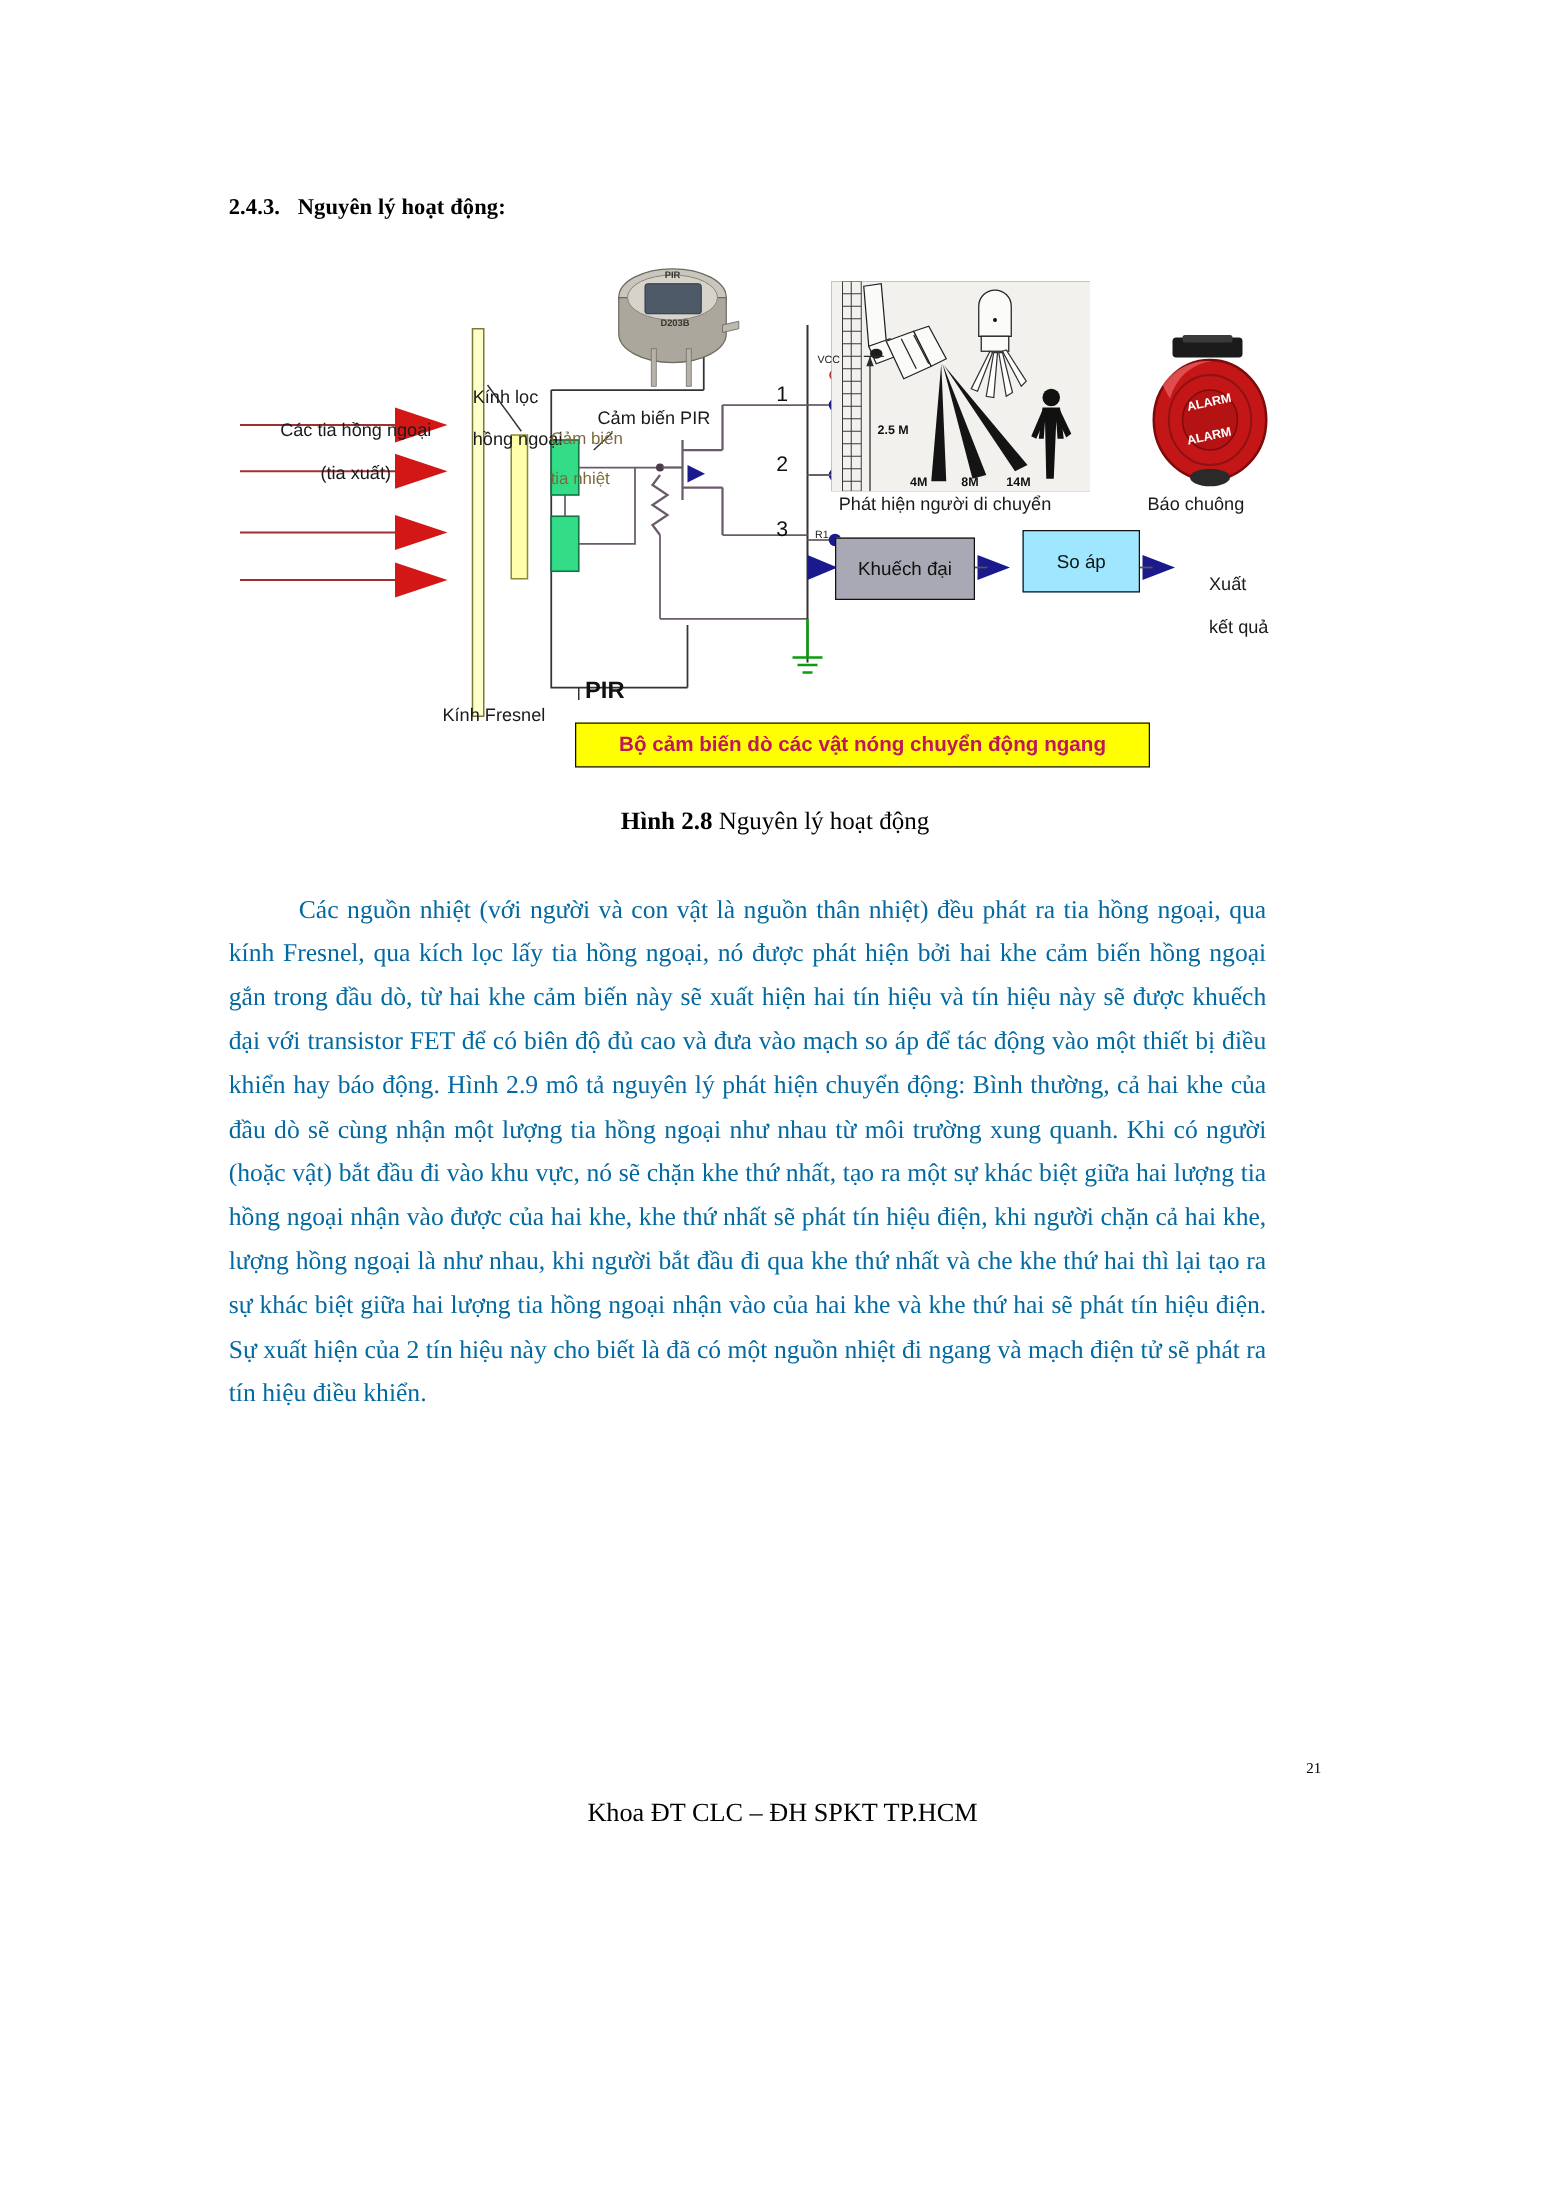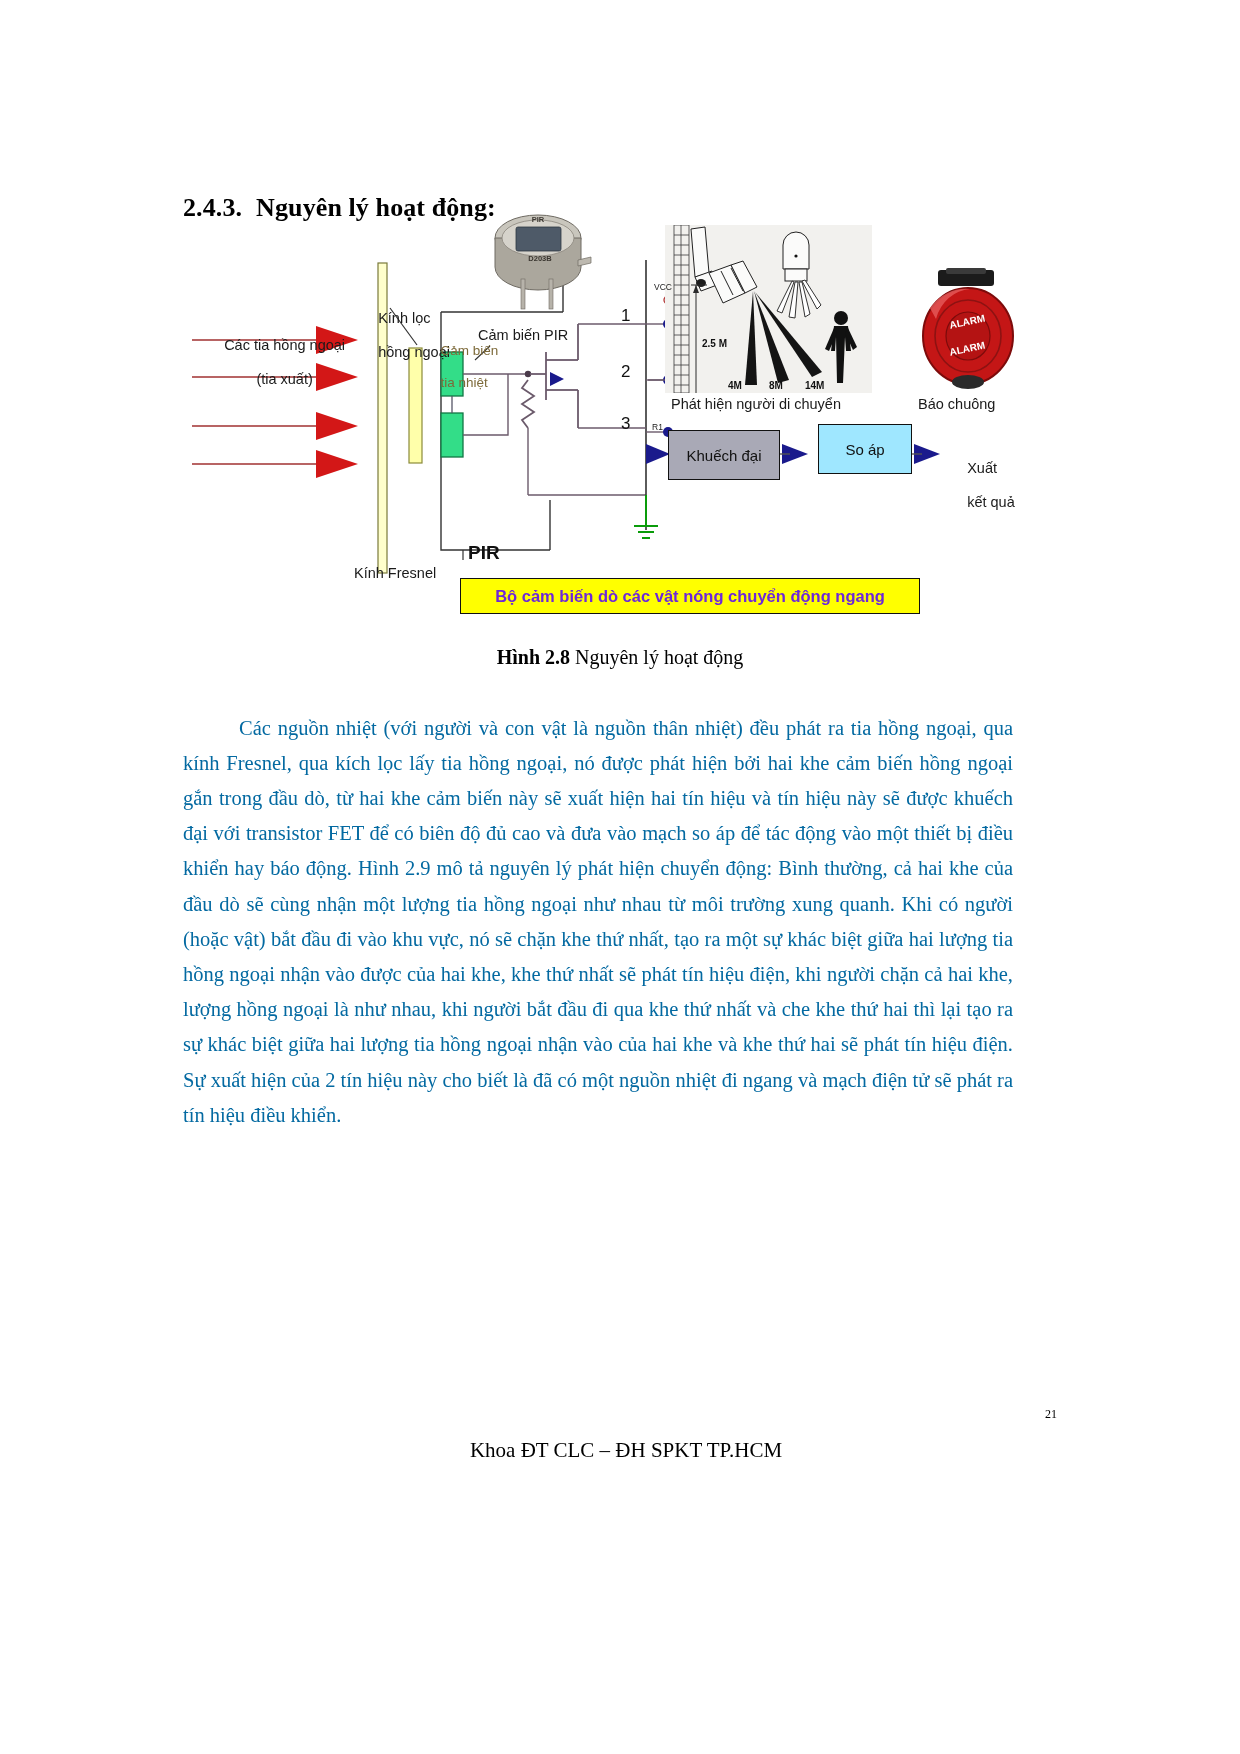--- a/index.html
+++ b/index.html
@@ -7,23 +7,22 @@
     width:1240px;height:1754px;background:#ffffff;
     font-family:"Liberation Serif",serif;
     position:relative;overflow:hidden;
   }
   .page{position:absolute;inset:0;}
 
   
   .heading{
     position:absolute;left:183px;top:155px;
     font-family:"Liberation Serif",serif;
-    font-weight:bold;font-size:26px;color:#000;
+    font-weight:bold;font-size:18px;color:#000;
     letter-spacing:0.1px;
-    margin-top:38px;
   }
   .heading .num{margin-right:14px;}
 
   
   .figure{
     position:absolute;left:178px;top:200px;width:860px;height:430px;
   }
   .fig-canvas{position:absolute;inset:0;}
   .fig-label{
     position:absolute;
@@ -40,21 +39,21 @@
   .tiny{font-size:8.5px;font-family:"Liberation Sans",sans-serif;color:#222;}
 
   
   .banner{
     position:absolute;left:282px;top:378px;width:458px;height:34px;
     background:#ffff00;border:1px solid #111;
     display:flex;align-items:center;justify-content:center;
   }
   .banner span{
     font-family:"Liberation Sans",sans-serif;
-    font-size:16.5px;font-weight:bold;color:#6d28d9;
+    font-size:16.5px;font-weight:bold;color:#be185d;
   }
 
   
   .block{
     position:absolute;border:1px solid #111;
     display:flex;align-items:center;justify-content:center;
     font-family:"Liberation Sans",sans-serif;font-size:15px;color:#111;
   }
   .block.amp{left:490px;top:230px;width:110px;height:48px;background:#a9a9b6;}
   .block.cmp{left:640px;top:224px;width:92px;height:48px;background:#9fe7ff;}

